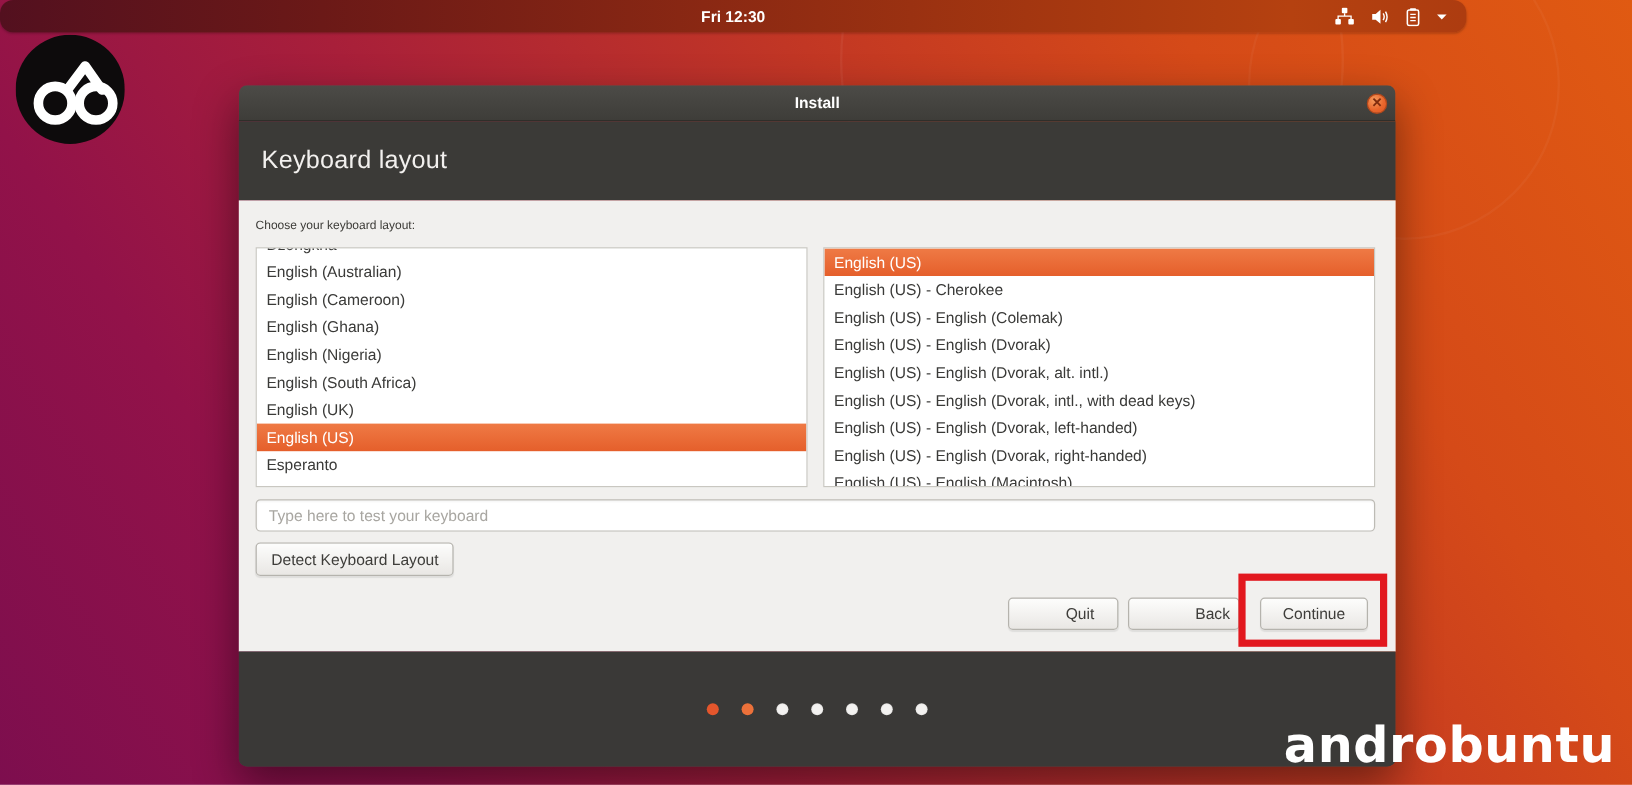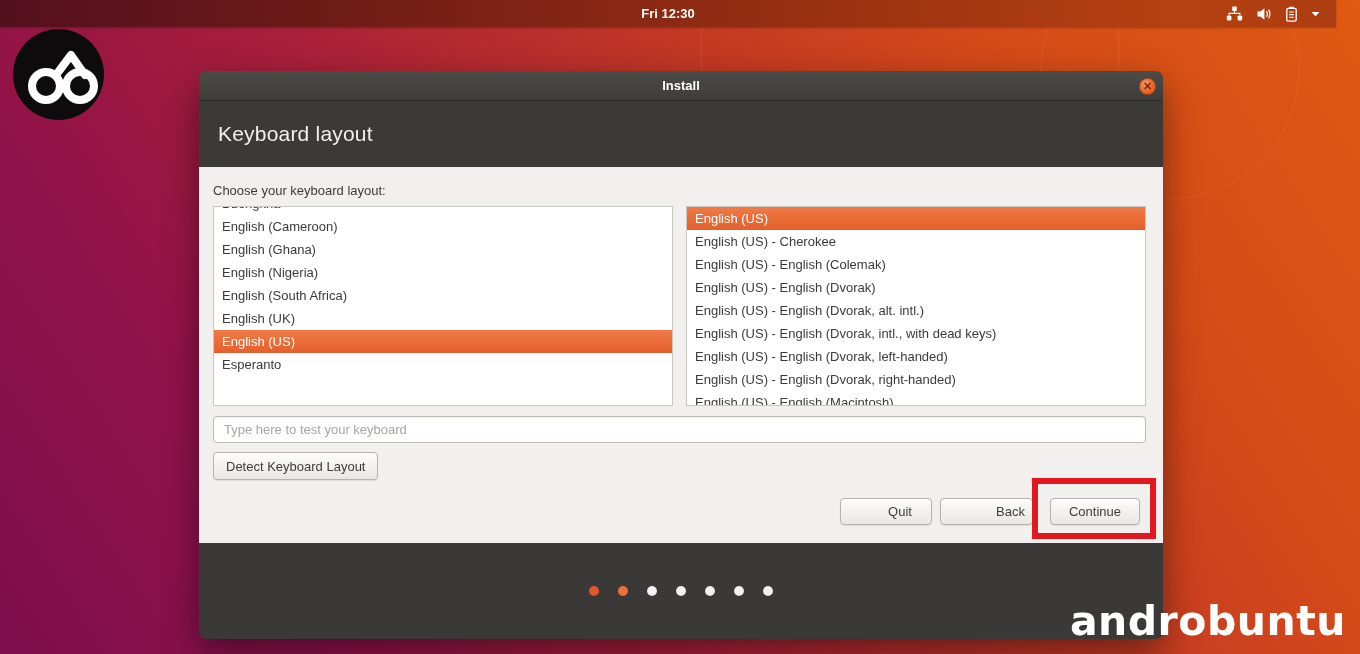--- a/index.html
+++ b/index.html
@@ -9,24 +9,25 @@
     position:relative;
     background:linear-gradient(237deg, #e05a12 0%, #d54a18 22%, #c23724 40%, #a81f3a 62%, #921249 80%, #7d0e4e 100%);
   }
   
   .wall-accent { position:absolute; border-radius:50%; border:2px solid rgba(255,255,255,0.05); pointer-events:none; }
   .wa1 { width:420px; height:420px; left:700px; top:-160px; }
   .wa2 { width:260px; height:260px; left:1040px; top:-60px; border-color:rgba(255,255,255,0.04); }
 
   
   .topbar {
-    position:absolute; left:0; top:0; width:1336px; height:27px;
+    position:absolute; left:0; top:0; width:1222px; height:27px;
     background:linear-gradient(90deg, #53101f 0%, #6b1917 22%, #8a2813 48%, #a33610 70%, #b54110 88%, #ad3c10 100%);
     display:flex; align-items:center; justify-content:center;
     box-shadow:0 1px 2px rgba(0,0,0,0.25);
+    border-radius:11px;
   }
   .clock { color:#ffffff; font-size:13px; font-weight:bold; }
   .tray { position:absolute; right:16px; top:0; height:27px; display:flex; align-items:center; gap:13px; }
   .tray svg { display:block; }
 
   
   .logo-badge { position:absolute; left:13px; top:29px; width:91px; height:91px; }
 
   
   .window {
@@ -52,21 +53,21 @@
     position:absolute; left:0; top:30px; width:100%; height:66px;
     background:#3b3a37;
     display:flex; align-items:center;
   }
   .win-heading { color:#f2f0ee; font-size:21px; font-weight:400; padding-left:19px; letter-spacing:0.2px; }
 
   .content {
     position:absolute; left:0; top:96px; width:100%; height:376px;
     background:#f1f0ee;
   }
-  .choose-label { position:absolute; left:14px; top:16px; font-size:13px; color:#3c3b37; }
+  .choose-label { position:absolute; left:14px; top:16px; font-size:10px; color:#3c3b37; }
 
   .layout-list {
     position:absolute; top:39px; width:460px; height:200px;
     background:#ffffff; border:1px solid #c9c7c1; overflow:hidden;
   }
   .list-left  { left:14px; }
   .list-right { left:487px; }
   .list-row {
     height:23px; line-height:23px; padding-left:8px;
     font-size:13px; color:#3a3a38; white-space:nowrap; cursor:default;
@@ -176,20 +177,21 @@
 
   <div class="win-header">
     <span class="win-heading">Keyboard layout</span>
   </div>
 
   <div class="content">
     <span class="choose-label">Choose your keyboard layout:</span>
 
     <div class="layout-list list-left">
         <div class="list-row">Dzongkha</div>
+        <div class="list-row">English (Australian)</div>
         <div class="list-row">English (Cameroon)</div>
         <div class="list-row">English (Ghana)</div>
         <div class="list-row">English (Nigeria)</div>
         <div class="list-row">English (South Africa)</div>
         <div class="list-row">English (UK)</div>
         <div class="list-row selected">English (US)</div>
         <div class="list-row">Esperanto</div>
       </div>
     <div class="layout-list list-right">
         <div class="list-row selected">English (US)</div>

